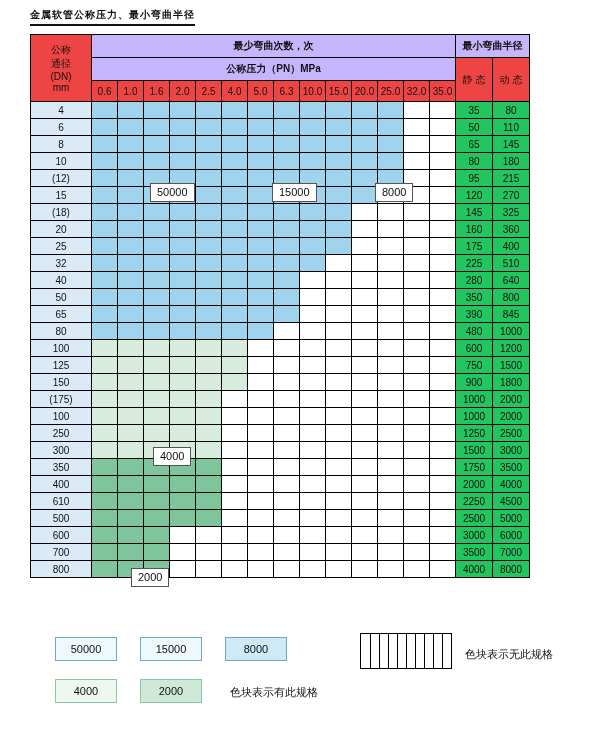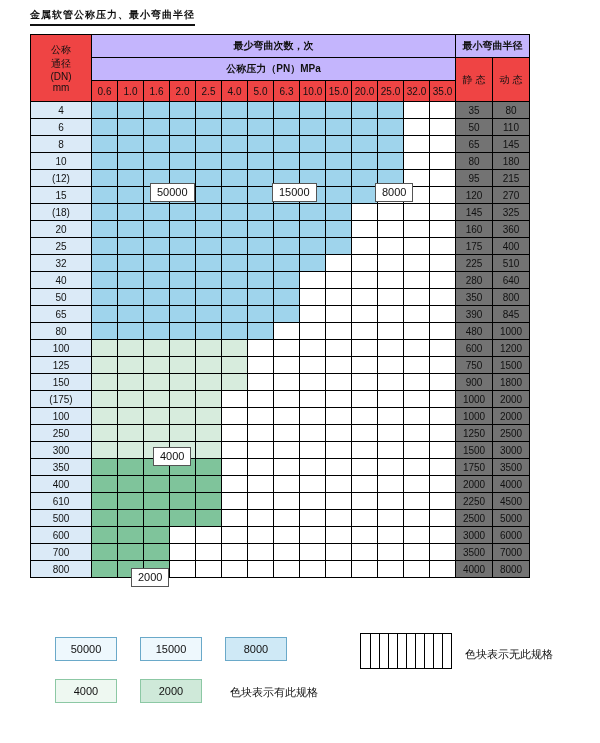--- a/index.html
+++ b/index.html
@@ -32,21 +32,21 @@
     vertical-align:middle;
     font-family:"Liberation Sans", sans-serif;
   }
   .hdr{background:#ef4444;font-weight:normal;}
   .hdr-big{background:#c4b5fd;font-size:11px;}
   .dncol{width:60px;}
   .pcol{width:25px;}
   .rcol{width:36px;}
   .rowh{height:17px;}
   .dn{background:#dbeaf7;}
-  .rad{background:#737373;}
+  .rad{background:#22c55e;}
 
   
   .c-blue{background:#9fd4ec;}
   .c-green{background:#7fc49b;}
   .c-lgreen{background:#d7ecdd;}
   .c-white{background:#ffffff;}
 
   
   .tag{
     position:absolute;

